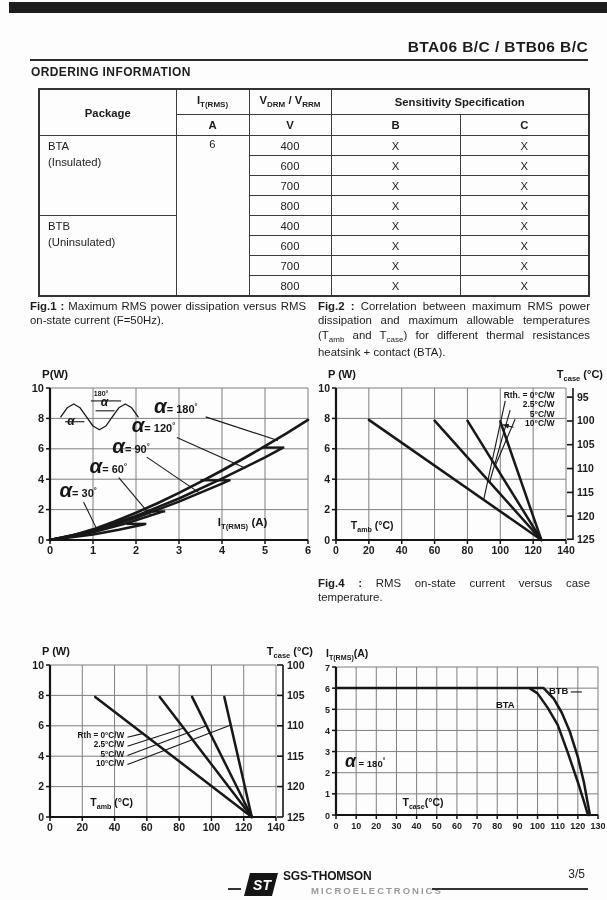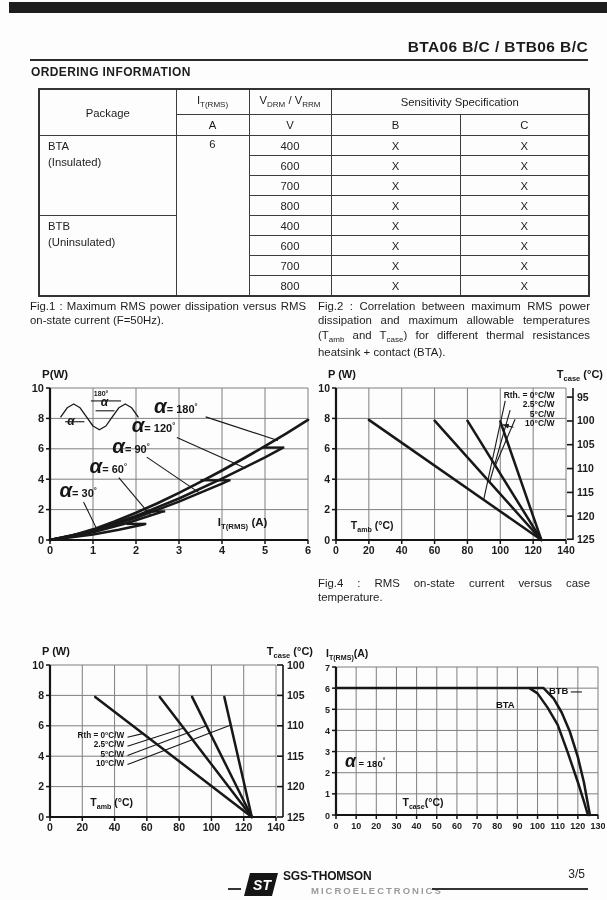--- a/index.html
+++ b/index.html
@@ -5,28 +5,28 @@
   html,body{margin:0;padding:0;background:#e9e9e9;}
   #page{position:relative;width:607px;height:900px;background:#fdfdfd;overflow:hidden;
         font-family:"Liberation Sans","DejaVu Sans",sans-serif;color:#1c1c1c;}
   .topbar{position:absolute;left:9px;top:2px;width:598px;height:11px;background:#1d1d1d;}
   .doc-title{position:absolute;top:38px;right:19px;font-size:15.5px;font-weight:bold;letter-spacing:.4px;}
   .title-rule{position:absolute;left:30px;top:59px;width:558px;height:2px;background:#2b2b2b;}
   .section-title{position:absolute;left:31px;top:65px;font-size:12px;font-weight:bold;letter-spacing:.4px;}
   .otable{position:absolute;left:38px;top:88px;}
   table{border-collapse:collapse;table-layout:fixed;width:550px;border:2px solid #333;}
   th,td{border:1px solid #3c3c3c;text-align:center;font-size:11.3px;padding:0;color:#222;}
-  th{font-weight:normal;color:#1b1b1b;margin-left:40px;}
+  th{font-weight:bold;color:#1b1b1b;margin-left:40px;}
   tr.h1 th{height:24px;} tr.h2 th{height:20px;}
   td{height:19px;font-weight:normal;}
   td.pkg{text-align:left;vertical-align:top;padding:2px 0 0 8px;line-height:1.45;}
   td.cur{vertical-align:top;padding-top:2px;}
   sub{font-size:8px;} .cap sub{font-size:8px;}
   .cap{position:absolute;width:276px;font-size:11.4px;line-height:1.27;text-align:justify;color:#1d1d1d;}
-  .cap b{font-weight:normal;}
+  .cap b{font-weight:bold;}
   .chart{position:absolute;}
   svg{display:block;}
   .footer-dash{position:absolute;left:228px;top:888px;width:13px;height:2px;background:#333;}
   .footer-rule{position:absolute;left:432px;top:888px;width:156px;height:2px;background:#333;}
   .logo{position:absolute;left:243px;top:871px;}
   .brand{position:absolute;left:283px;top:869px;font-size:12px;font-weight:bold;letter-spacing:-.2px;color:#161616;}
   .brand-sub{position:absolute;left:285px;top:885px;font-size:9.5px;font-weight:bold;letter-spacing:2px;color:#9a9a9a;padding-left:26px;}
   .page-num{position:absolute;right:22px;top:867px;font-size:12px;color:#222;}
 </style>
 </head>

